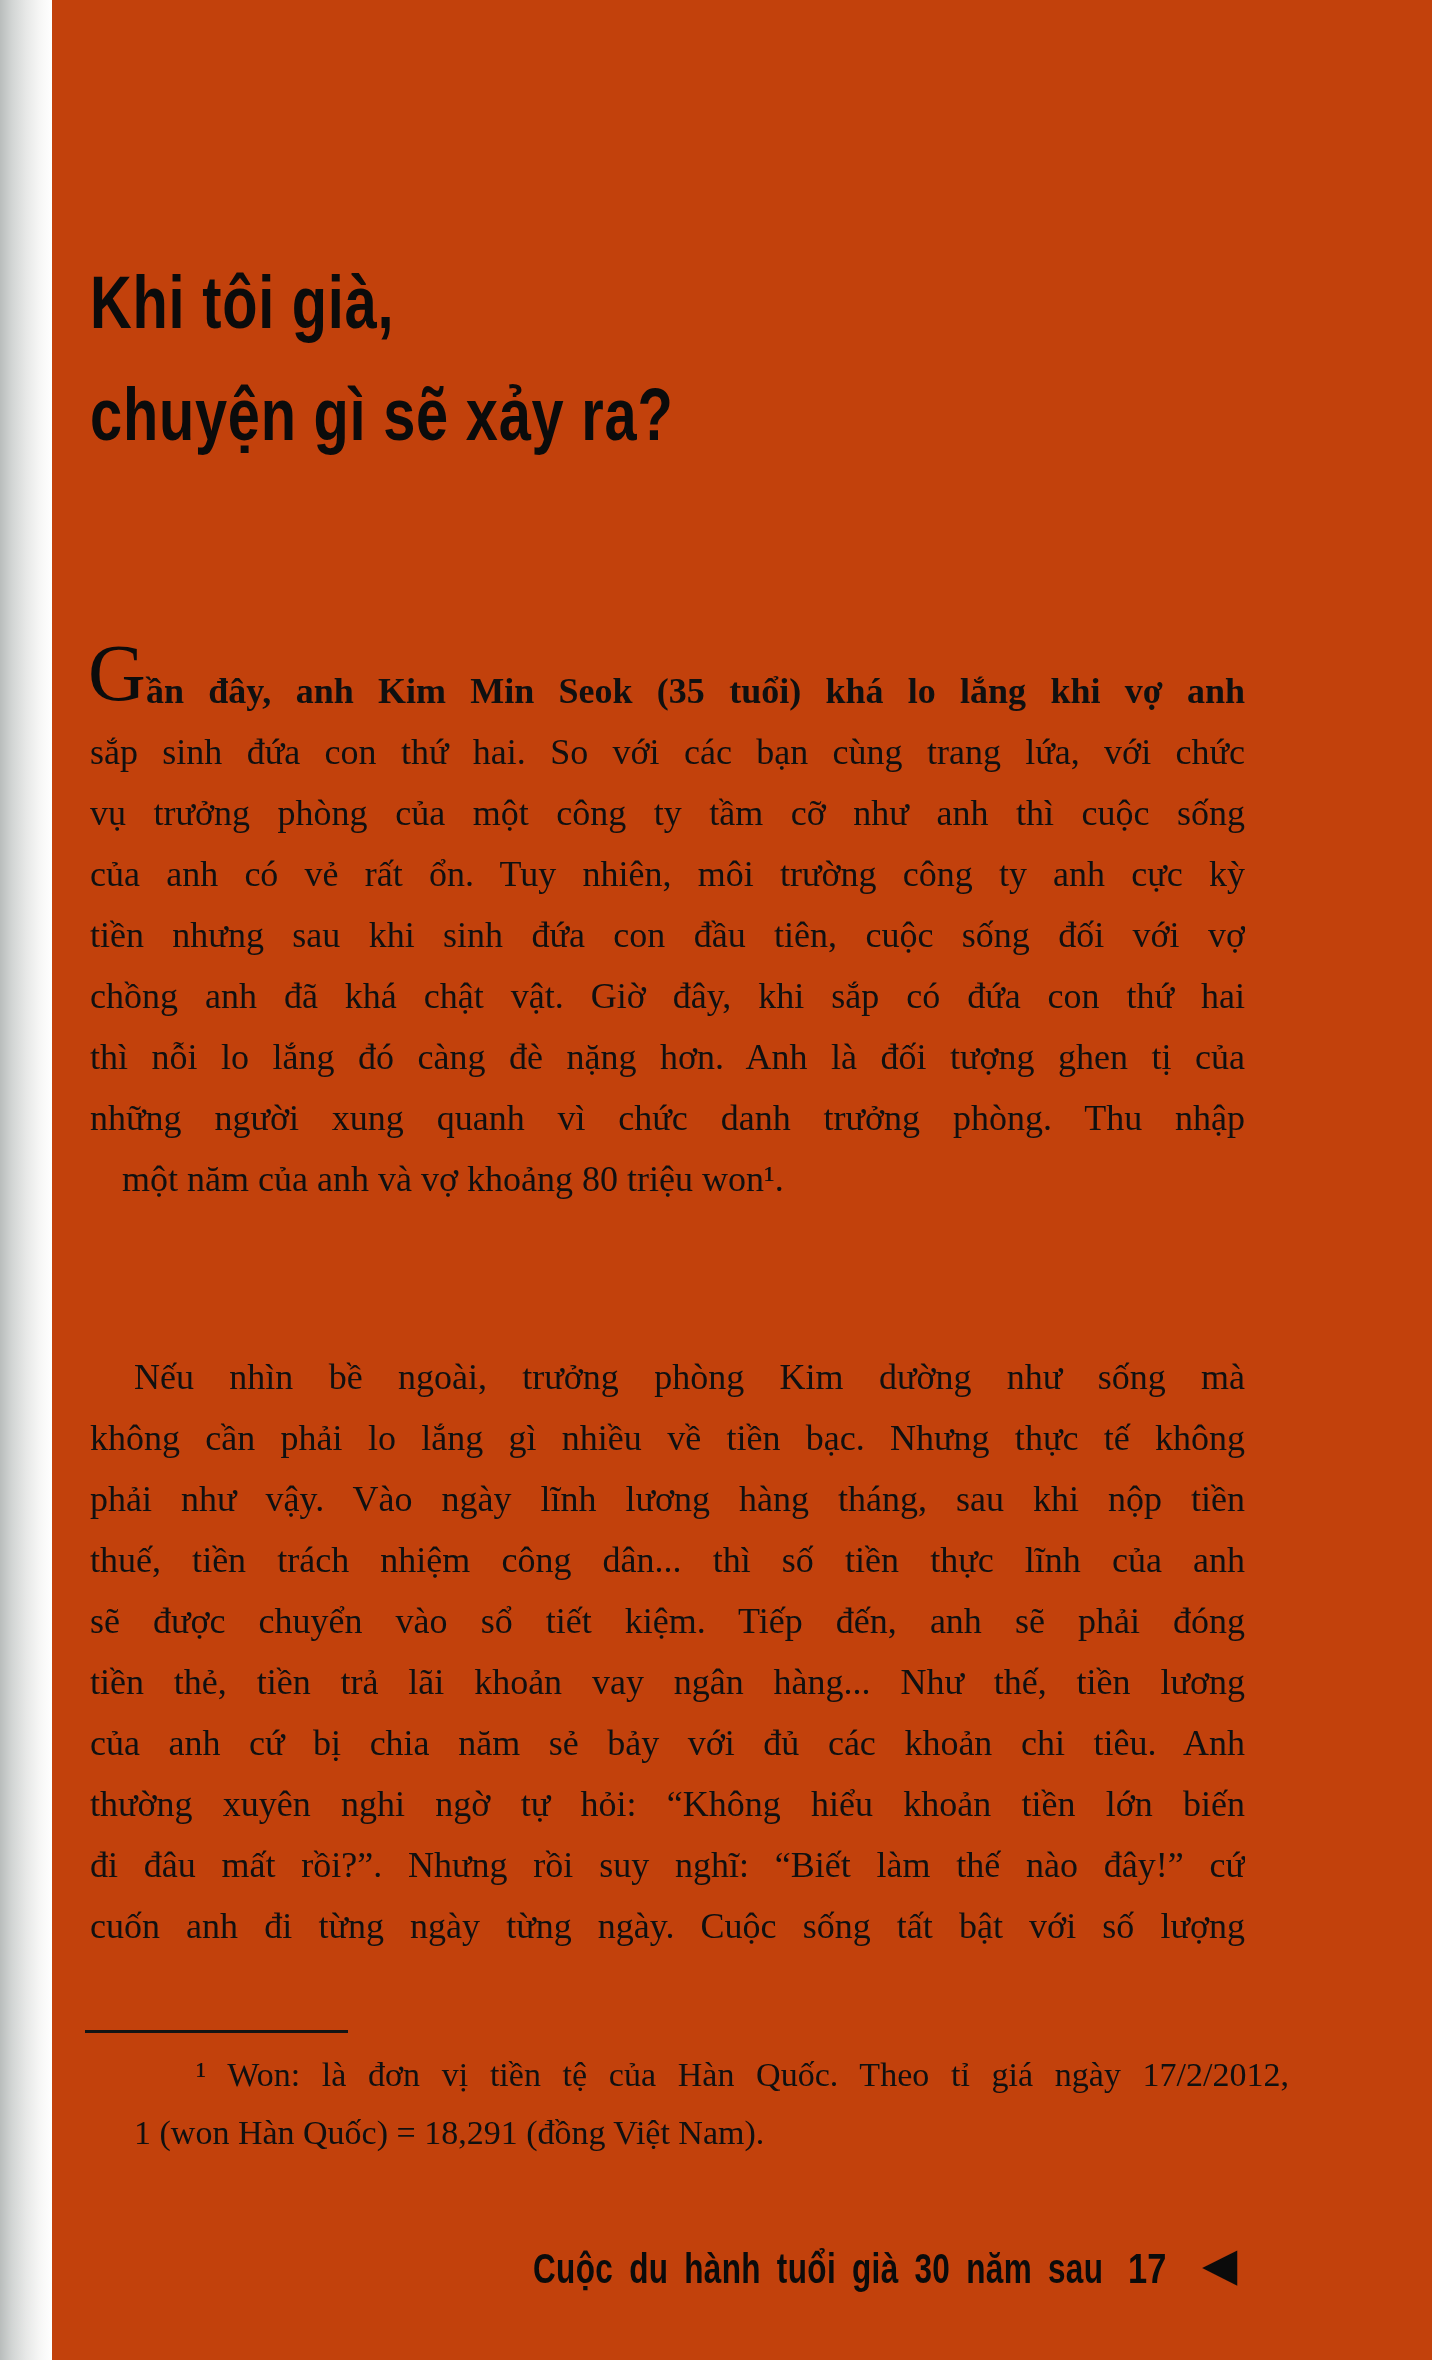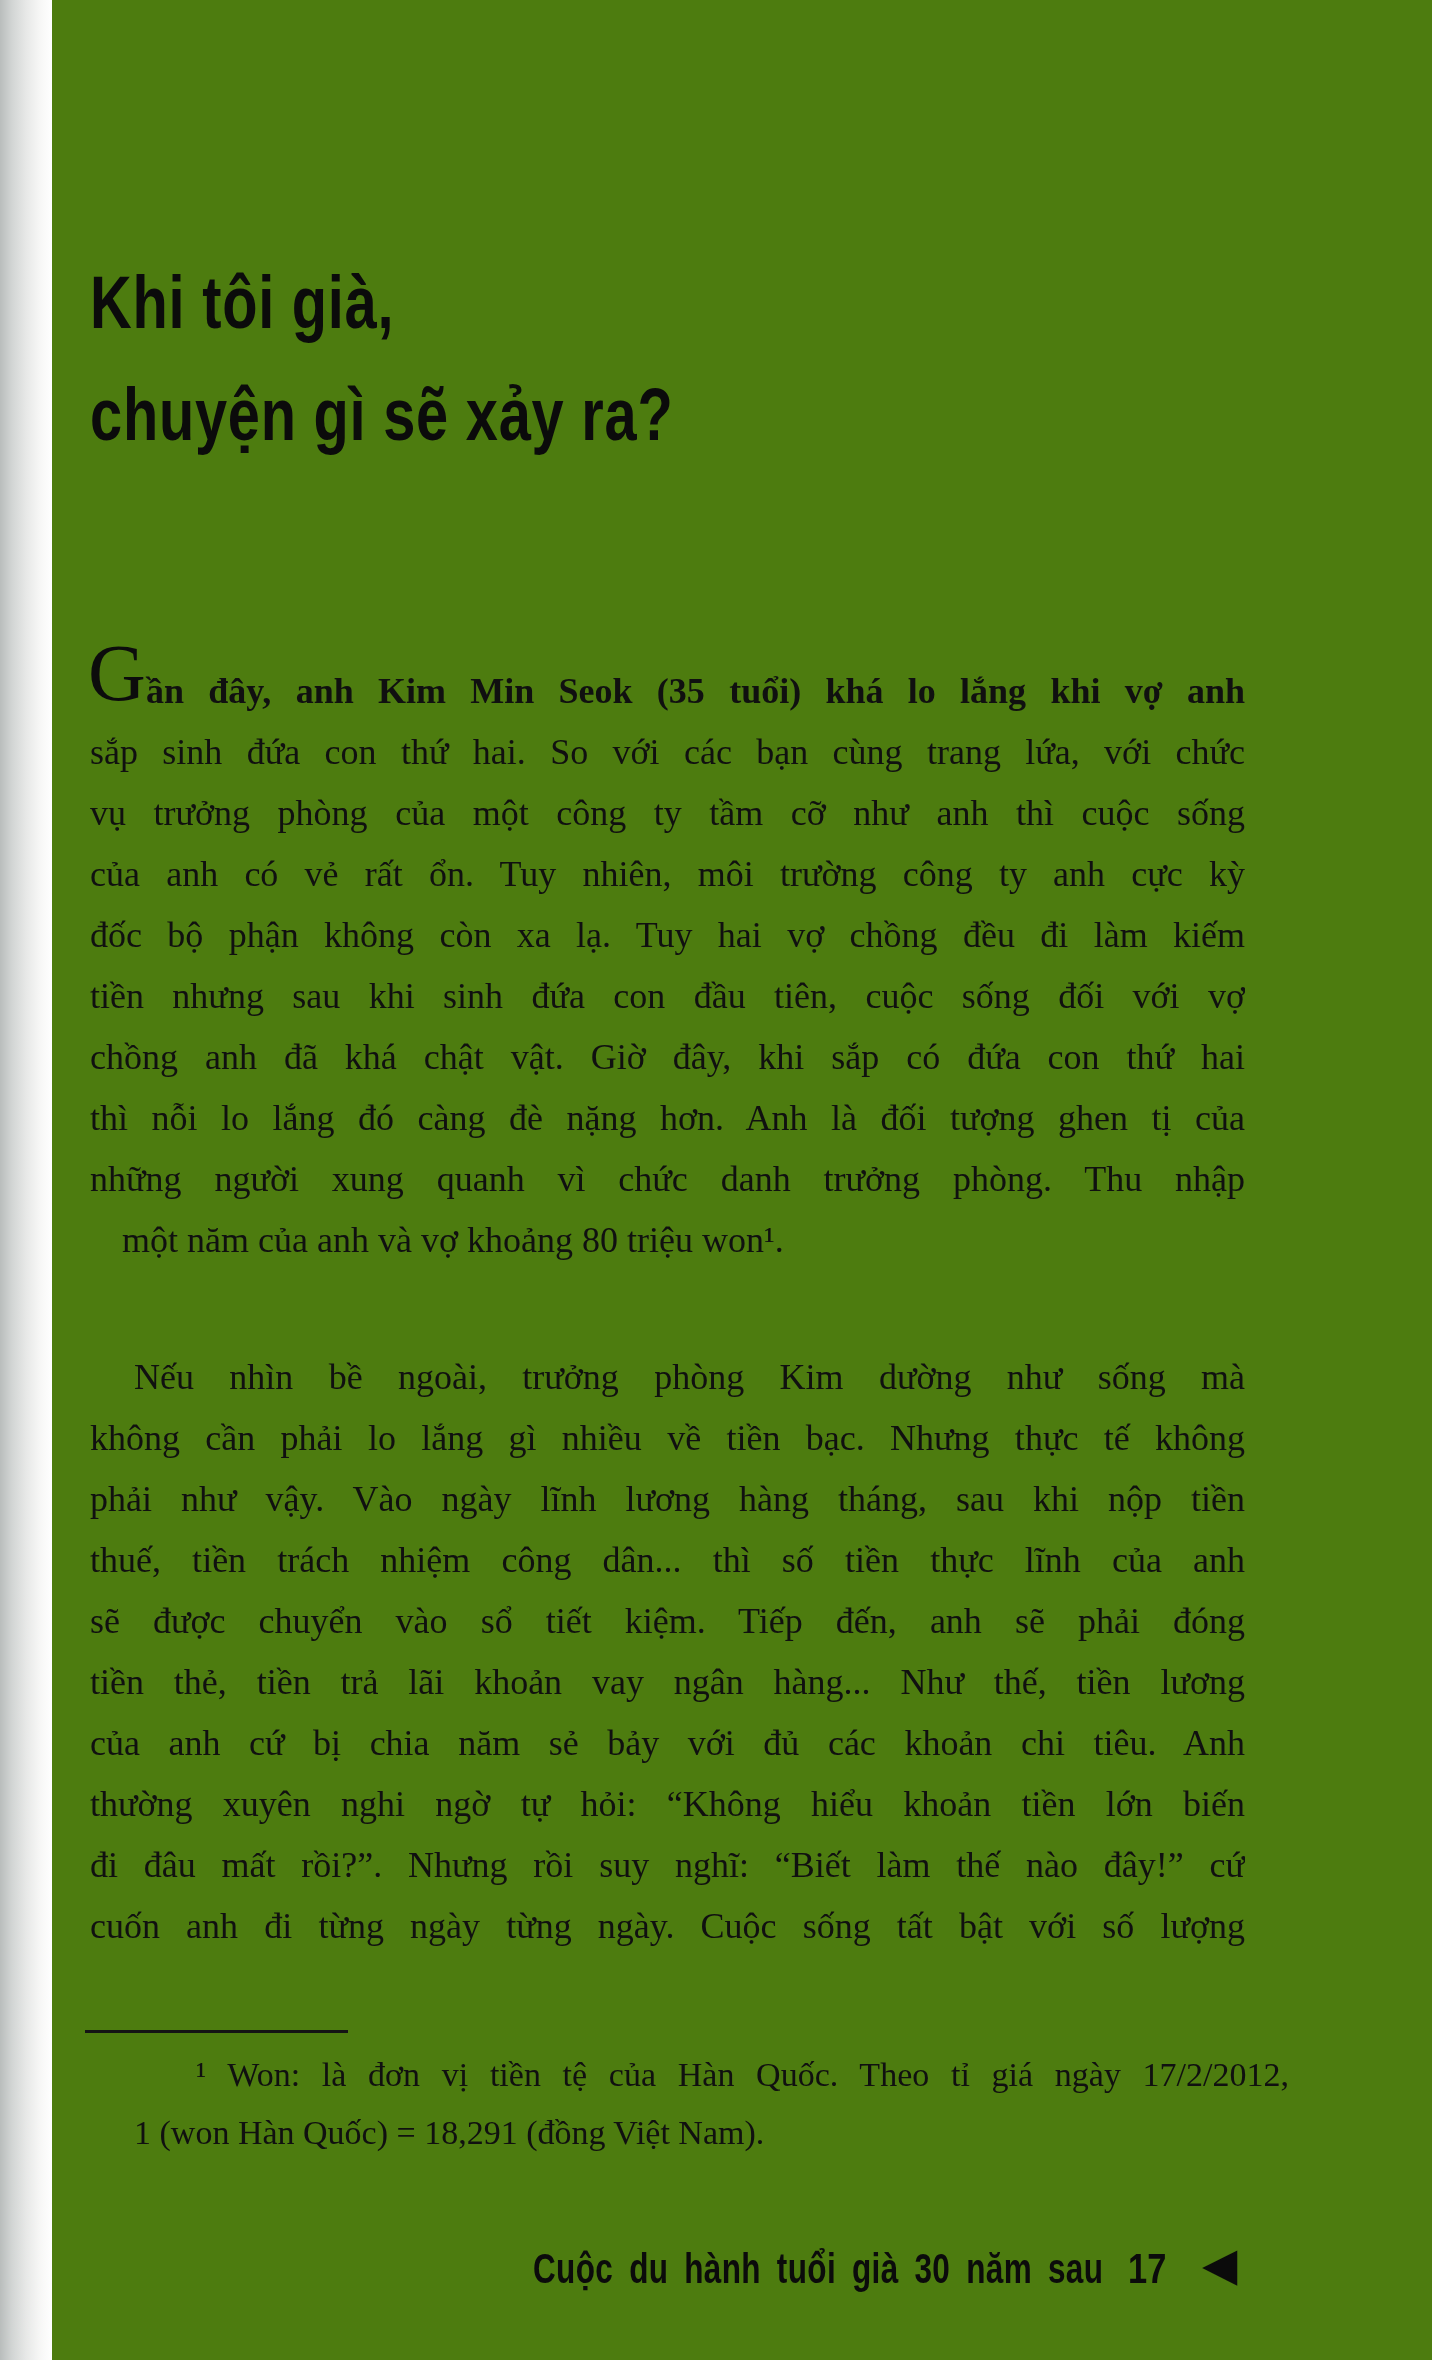--- a/index.html
+++ b/index.html
@@ -1,21 +1,21 @@
 <!DOCTYPE html>
 <html><head>
 <meta charset="utf-8">
 <style>
   html,body { margin:0; padding:0; }
   body { background:#ffffff; }
 
   .page {
     position:relative;
     width:1432px; height:2360px;
-    background:#4d7c0f;
+    background:#c2410c;
     overflow:hidden;
     color:#101010;
   }
 
   
   .spine-shadow {
     position:absolute; left:0; top:0; bottom:0; width:52px;
     background:linear-gradient(to right,
       #b9bdbc 0px, #d2d5d4 12px, #e7e8e7 26px, #f7f7f6 40px, #ffffff 52px);
   }
@@ -104,21 +104,20 @@
   <div class="head-line l1">Khi tôi già,</div>
   <div class="head-line l2">chuyện gì sẽ xảy ra?</div>
 
   <span class="drop-cap">G</span>
 
   <div class="para para1">
     <div class="bline first1">ần đây, anh Kim Min Seok (35 tuổi) khá lo lắng khi vợ anh</div>
     <div class="bline">sắp sinh đứa con thứ hai. So với các bạn cùng trang lứa, với chức</div>
     <div class="bline">vụ trưởng phòng của một công ty tầm cỡ như anh thì cuộc sống</div>
     <div class="bline">của anh có vẻ rất ổn. Tuy nhiên, môi trường công ty anh cực kỳ</div>
-    <div class="bline">đốc bộ phận không còn xa lạ. Tuy hai vợ chồng đều đi làm kiếm</div>
     <div class="bline">tiền nhưng sau khi sinh đứa con đầu tiên, cuộc sống đối với vợ</div>
     <div class="bline">chồng anh đã khá chật vật. Giờ đây, khi sắp có đứa con thứ hai</div>
     <div class="bline">thì nỗi lo lắng đó càng đè nặng hơn. Anh là đối tượng ghen tị của</div>
     <div class="bline">những người xung quanh vì chức danh trưởng phòng. Thu nhập</div>
     <div class="bline lastline">một năm của anh và vợ khoảng 80 triệu won¹.</div>
   </div>
 
   <div class="para para2">
     <div class="bline indent">Nếu nhìn bề ngoài, trưởng phòng Kim dường như sống mà</div>
     <div class="bline">không cần phải lo lắng gì nhiều về tiền bạc. Nhưng thực tế không</div>

